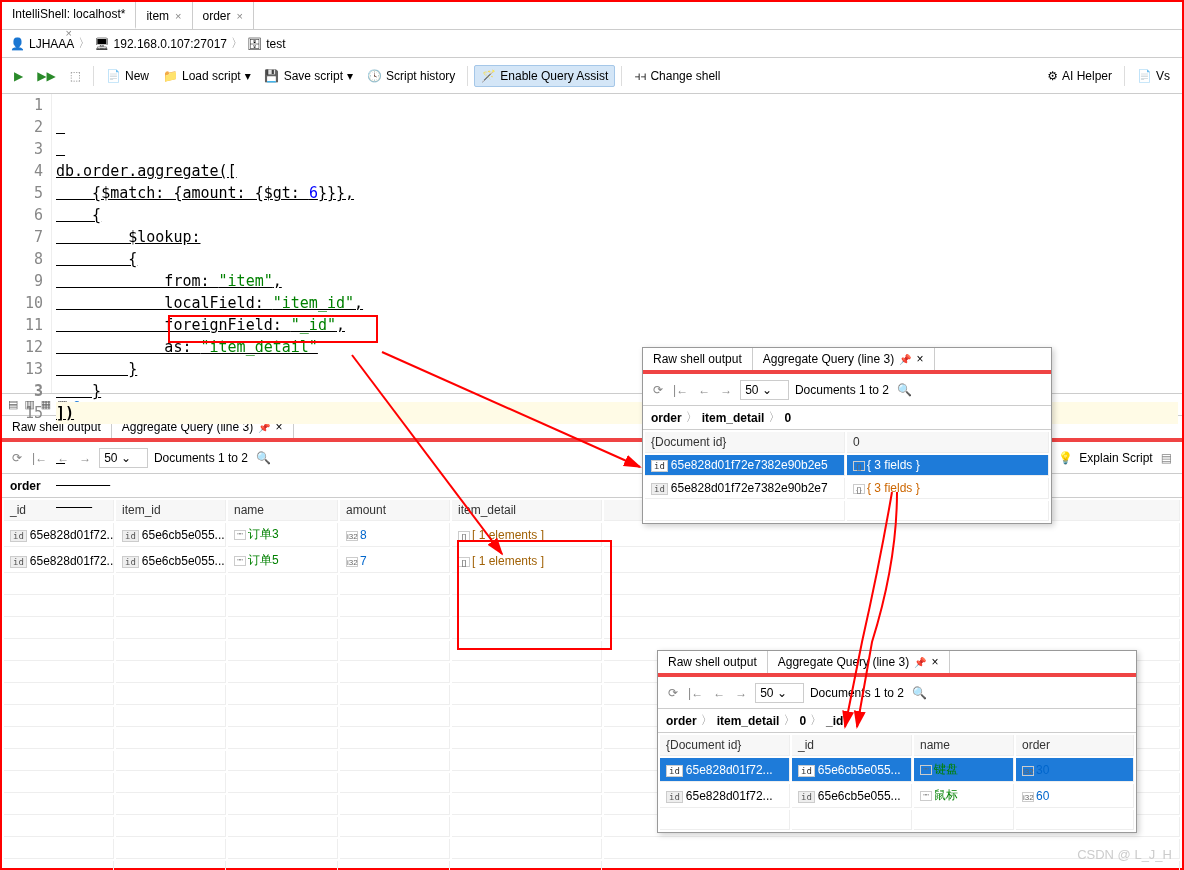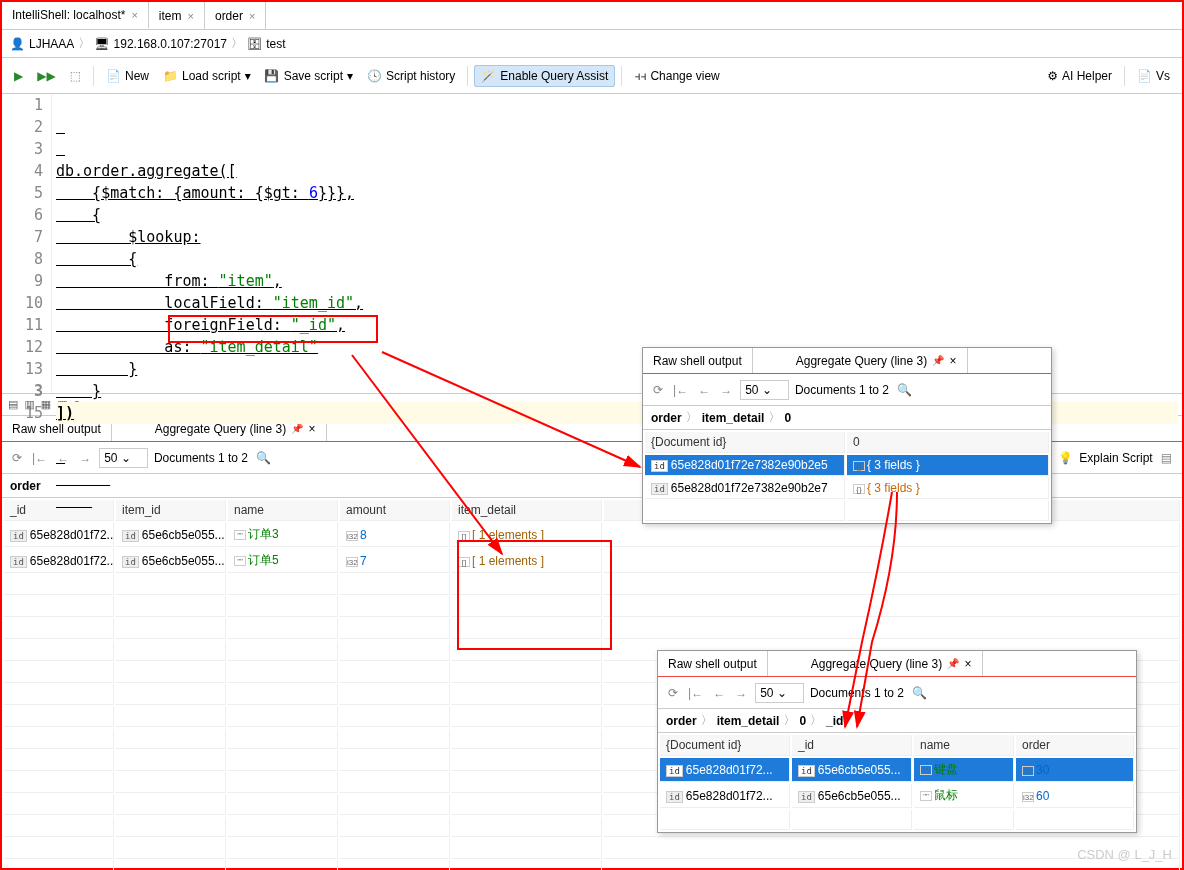--- a/index.html
+++ b/index.html
@@ -1,39 +1,39 @@
 <!DOCTYPE html>
 <html><head>
 <meta charset="utf-8">
 <style>
 * { box-sizing: border-box; margin: 0; padding: 0; }
 body { font-family: "Segoe UI", Arial, sans-serif; font-size: 12px; background: #fff; color: #000; overflow: hidden; }
 .app { width: 1184px; height: 870px; border: 2px solid red; position: relative; }
 .tabs-top { display: flex; border-bottom: 1px solid #ccc; height: 28px; background: #fff; }
 .tab { padding: 5px 10px; border-right: 1px solid #ccc; display: flex; align-items: center; gap: 6px; cursor: pointer; }
-.tab.active { background: #fff; border-bottom: 2px solid #fff; }
+.tab.active { background: #fff; border-bottom: 2px solid #fff; flex-direction: column; }
 .tab .close { color: #888; font-size: 11px; }
 .breadcrumb { display: flex; align-items: center; gap: 4px; padding: 4px 8px; border-bottom: 1px solid #ccc; height: 28px; }
 .breadcrumb .sep { color: #888; }
 .user-icon { color: #4a90d9; }
 .toolbar { display: flex; align-items: center; gap: 2px; padding: 4px 6px; border-bottom: 1px solid #ccc; height: 36px; background: #fff; }
 .toolbar .btn { display: flex; align-items: center; gap: 4px; padding: 3px 6px; cursor: pointer; border-radius: 2px; }
 .toolbar .sep { width: 1px; height: 20px; background: #ddd; margin: 0 4px; }
 .toolbar .highlighted { background: #d4e6f7; border: 1px solid #a5c7e8; }
 .toolbar .spacer { flex: 1; }
 .play-icon { color: #2a8a2a; }
 .editor { display: flex; height: 300px; border-bottom: 1px solid #ccc; font-family: Consolas, monospace; font-size: 15px; }
 .gutter { width: 50px; background: #fff; border-right: 1px solid #eee; text-align: right; padding-right: 8px; color: #888; line-height: 22px; }
 .code { flex: 1; padding: 0 4px; line-height: 22px; white-space: pre; position: relative; text-decoration: underline; }
 .code .str { color: #008000; }
 .code .num { color: #0000ff; }
 .code .highlight-line { background: #fffbe6; display: block; width: 100%; }
 .code .red-box { position: absolute; border: 2px solid red; }
 .editor-bottom-icons { padding: 3px 6px; display: flex; gap: 6px; font-size: 11px; color: #666; border-bottom: 1px solid #ccc; height: 22px; align-items: center; }
-.results-tabs { display: flex; border-bottom: 1px solid #ef4444; height: 26px; gap: 33px; }
+.results-tabs { display: flex; border-bottom: 4px solid #ef4444; height: 26px; }
 .results-tab { padding: 4px 10px; border-right: 1px solid #ccc; display: flex; gap: 5px; align-items: center; }
 .results-tab.active { background: #fff; }
 .results-tab .pin { font-size: 10px; }
 .results-toolbar { display: flex; align-items: center; gap: 6px; padding: 4px 8px; border-bottom: 1px solid #ccc; height: 32px; }
 .results-toolbar .nav-btn { color: #888; cursor: pointer; padding: 0 2px; }
 .results-toolbar select, .results-toolbar .combo { border: 1px solid #ccc; padding: 2px 16px 2px 4px; font-size: 12px; }
 .results-toolbar .right { margin-left: auto; display: flex; align-items: center; gap: 6px; }
 .bulb { color: #f0b000; }
 .breadcrumb2 { padding: 4px 8px; border-bottom: 1px solid #ccc; font-weight: bold; height: 24px; display:flex; align-items:center; gap:4px;}
 .breadcrumb2 .sep { font-weight: normal; color: #888; }
@@ -100,21 +100,21 @@
         <span>Script history</span>
       </span>
     <div class="sep"></div>
     <span class="btn highlighted">
         <span>🪄</span>
         <span>Enable Query Assist</span>
       </span>
     <div class="sep"></div>
     <span class="btn">
         <span>⫞⫞</span>
-        <span>Change view</span>
+        <span>Change shell</span>
       </span>
     <div class="spacer"></div>
     <span class="btn">
         <span>⚙</span>
         <span>AI Helper</span>
       </span>
     <div class="sep"></div>
     <span class="btn">
         <span>📄</span>
         <span>Vs</span>

